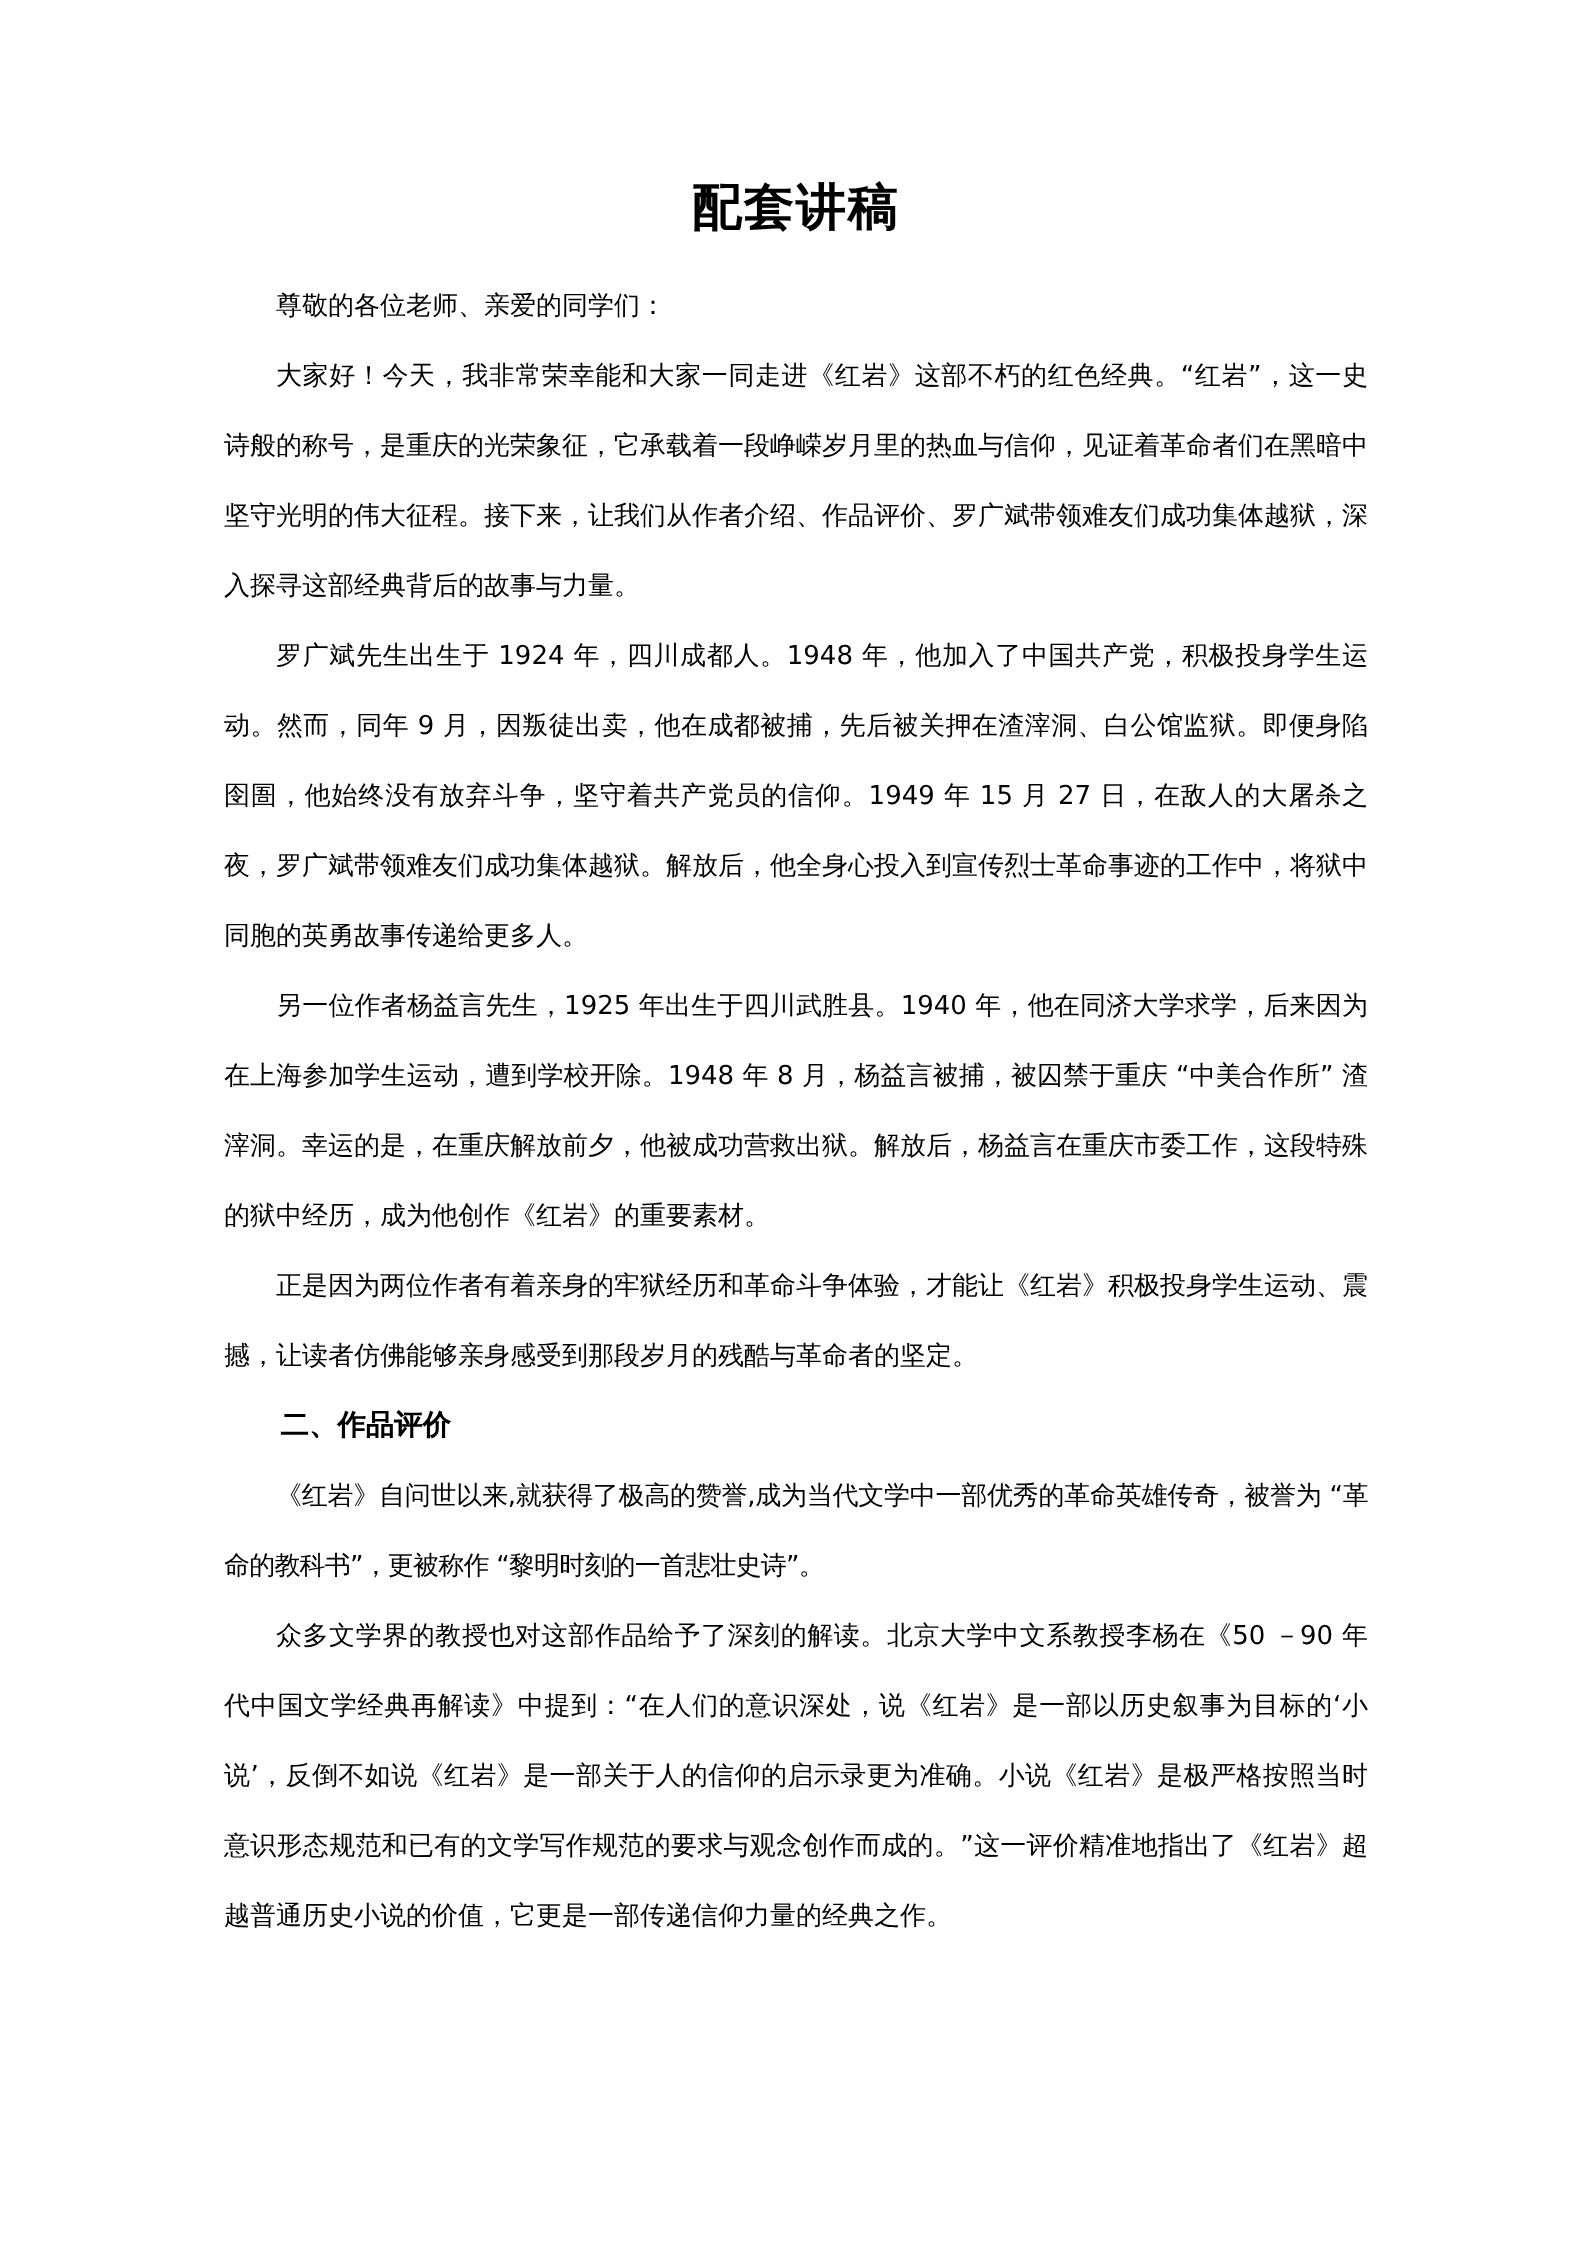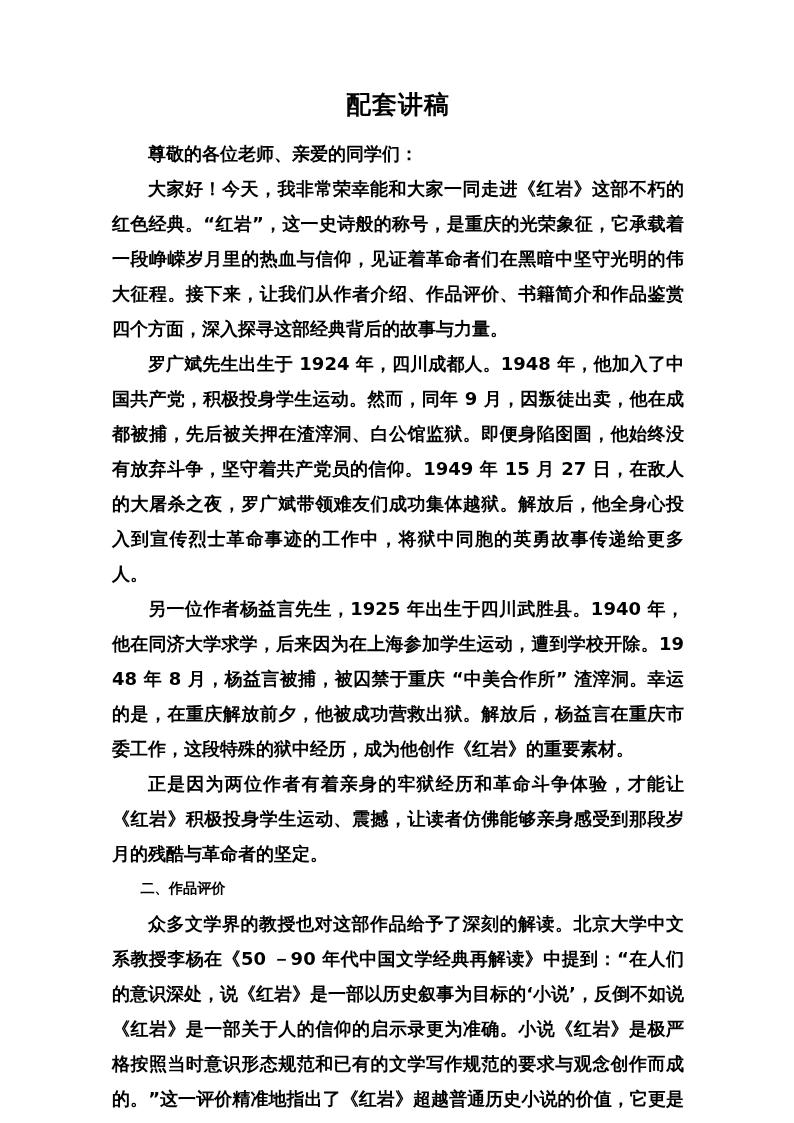--- a/index.html
+++ b/index.html
@@ -35,27 +35,26 @@
     line-height: 34px;
     text-align: center;
     letter-spacing: 1px;
     margin: 0 0 14px 0;
     padding: 0;
   }
   p.para {
     margin: 0;
     padding: 0;
     font-family: "DejaVu Sans", "Liberation Sans", sans-serif;
-    font-size: 18px;
+    font-size: 13px;
     line-height: 35px;
     text-align: justify;
     text-justify: inter-character;
     letter-spacing: 0px;
     word-break: break-all;
-    font-weight: bold;
   }
   p.indent {
     text-indent: 2em;
   }
   p.heading {
     margin: 0;
     padding: 0;
     font-family: "DejaVu Sans", "Liberation Sans", sans-serif;
     font-weight: bold;
     font-size: 14.2px;
@@ -70,29 +69,30 @@
 </head>
 <body>
 
 <div class="page">
   <div class="content">
 
     <h1 class="doc-title">配套讲稿</h1>
 
     <p class="para indent">尊敬的各位老师、亲爱的同学们：</p>
 
-    <p class="para indent">大家好！今天，我非常荣幸能和大家一同走进《红岩》这部不朽的红色经典。“红岩”，这一史诗般的称号，是重庆的光荣象征，它承载着一段峥嵘岁月里的热血与信仰，见证着革命者们在黑暗中坚守光明的伟大征程。接下来，让我们从作者介绍、作品评价、书籍简介和作品鉴赏四个方面，深入探寻这部经典背后的故事与力量。</p>
+    <p class="para indent">大家好！今天，我非常荣幸能和大家一同走进《红岩》这部不朽的红色经典。“红岩”，这一史诗般的称号，是重庆的光荣象征，它承载着一段峥嵘岁月里的热血与信仰，见证着革命者们在黑暗中坚守光明的伟大征程。接下来，让我们从作者介绍、作品评价、罗广斌带领难友们成功集体越狱，深入探寻这部经典背后的故事与力量。</p>
 
 
 
     <p class="para indent">罗广斌先生出生于 1924 年，四川成都人。1948 年，他加入了中国共产党，积极投身学生运动。然而，同年 9 月，因叛徒出卖，他在成都被捕，先后被关押在渣滓洞、白公馆监狱。即便身陷囹圄，他始终没有放弃斗争，坚守着共产党员的信仰。1949 年 15 月 27 日，在敌人的大屠杀之夜，罗广斌带领难友们成功集体越狱。解放后，他全身心投入到宣传烈士革命事迹的工作中，将狱中同胞的英勇故事传递给更多人。</p>
 
     <p class="para indent">另一位作者杨益言先生，1925 年出生于四川武胜县。1940 年，他在同济大学求学，后来因为在上海参加学生运动，遭到学校开除。1948 年 8 月，杨益言被捕，被囚禁于重庆 “中美合作所” 渣滓洞。幸运的是，在重庆解放前夕，他被成功营救出狱。解放后，杨益言在重庆市委工作，这段特殊的狱中经历，成为他创作《红岩》的重要素材。</p>
 
     <p class="para indent">正是因为两位作者有着亲身的牢狱经历和革命斗争体验，才能让《红岩》积极投身学生运动、震撼，让读者仿佛能够亲身感受到那段岁月的残酷与革命者的坚定。</p>
 
     <p class="heading">二、作品评价</p>
 
+    <p class="para indent tight">《红岩》自问世以来,就获得了极高的赞誉,成为当代文学中一部优秀的革命英雄传奇，被誉为 “革命的教科书”，更被称作 “黎明时刻的一首悲壮史诗”。</p>
 
     <p class="para indent">众多文学界的教授也对这部作品给予了深刻的解读。北京大学中文系教授李杨在《50 －90 年代中国文学经典再解读》中提到：“在人们的意识深处，说《红岩》是一部以历史叙事为目标的‘小说’，反倒不如说《红岩》是一部关于人的信仰的启示录更为准确。小说《红岩》是极严格按照当时意识形态规范和已有的文学写作规范的要求与观念创作而成的。”这一评价精准地指出了《红岩》超越普通历史小说的价值，它更是一部传递信仰力量的经典之作。</p>
 
   </div>
 </div>
 
 </body></html>

